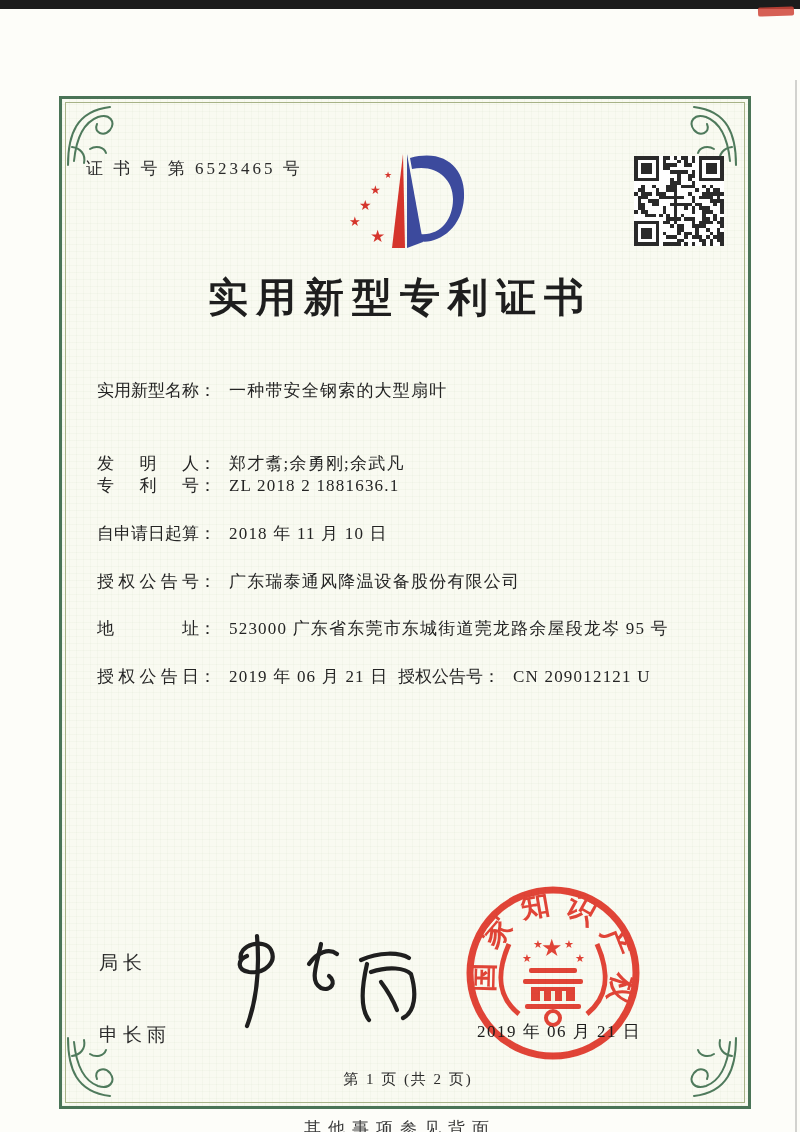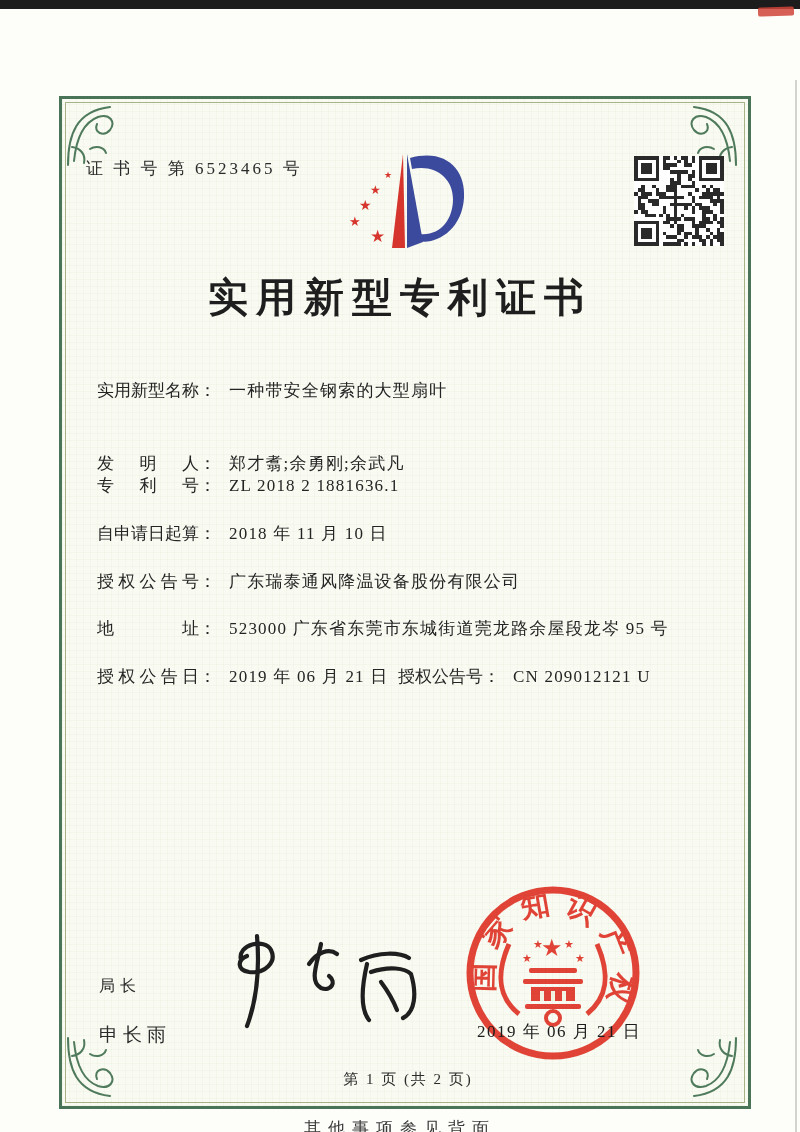--- a/index.html
+++ b/index.html
@@ -40,21 +40,21 @@
 
   .frow{position:absolute;left:97px;width:630px;font-size:17px;white-space:nowrap;color:#242424;}
   .flabel{display:inline-block;width:102px;text-align:justify;text-align-last:justify;vertical-align:bottom;}
   .colon{display:inline-block;margin-right:13px;}
   .fvalue{letter-spacing:1.2px;}
   .grant-no{position:absolute;left:301px;top:0;}
 
   .paras{position:absolute;left:88px;top:700px;width:628px;font-size:16.5px;line-height:30.5px;text-align:justify;color:#242424;letter-spacing:.5px;}
   .paras p{margin:0;text-indent:2em;}
 
-  .signer-title{position:absolute;left:99px;top:950px;font-size:16px;letter-spacing:5px;margin-top:26px;}
+  .signer-title{position:absolute;left:99px;top:950px;font-size:19px;letter-spacing:5px;}
   .signer-name{position:absolute;left:99px;top:986px;font-size:19px;letter-spacing:5px;margin-top:36px;}
   .signature{position:absolute;left:213px;top:930px;width:210px;height:105px;}
 
   .seal{position:absolute;left:464px;top:884px;width:178px;height:178px;opacity:.93;mix-blend-mode:multiply;}
   .seal-date{position:absolute;left:477px;top:1020px;font-size:17px;letter-spacing:1.5px;color:#1c1c1c;white-space:nowrap;}
 
   .footer-page{position:absolute;left:0;right:0;top:1070px;text-align:center;font-size:15px;letter-spacing:2px;padding-left:16px;}
   .back-note{position:absolute;left:0;right:0;top:1117px;text-align:center;font-size:17px;letter-spacing:7px;color:#3a3a3a;}
 </style>
 </head>

